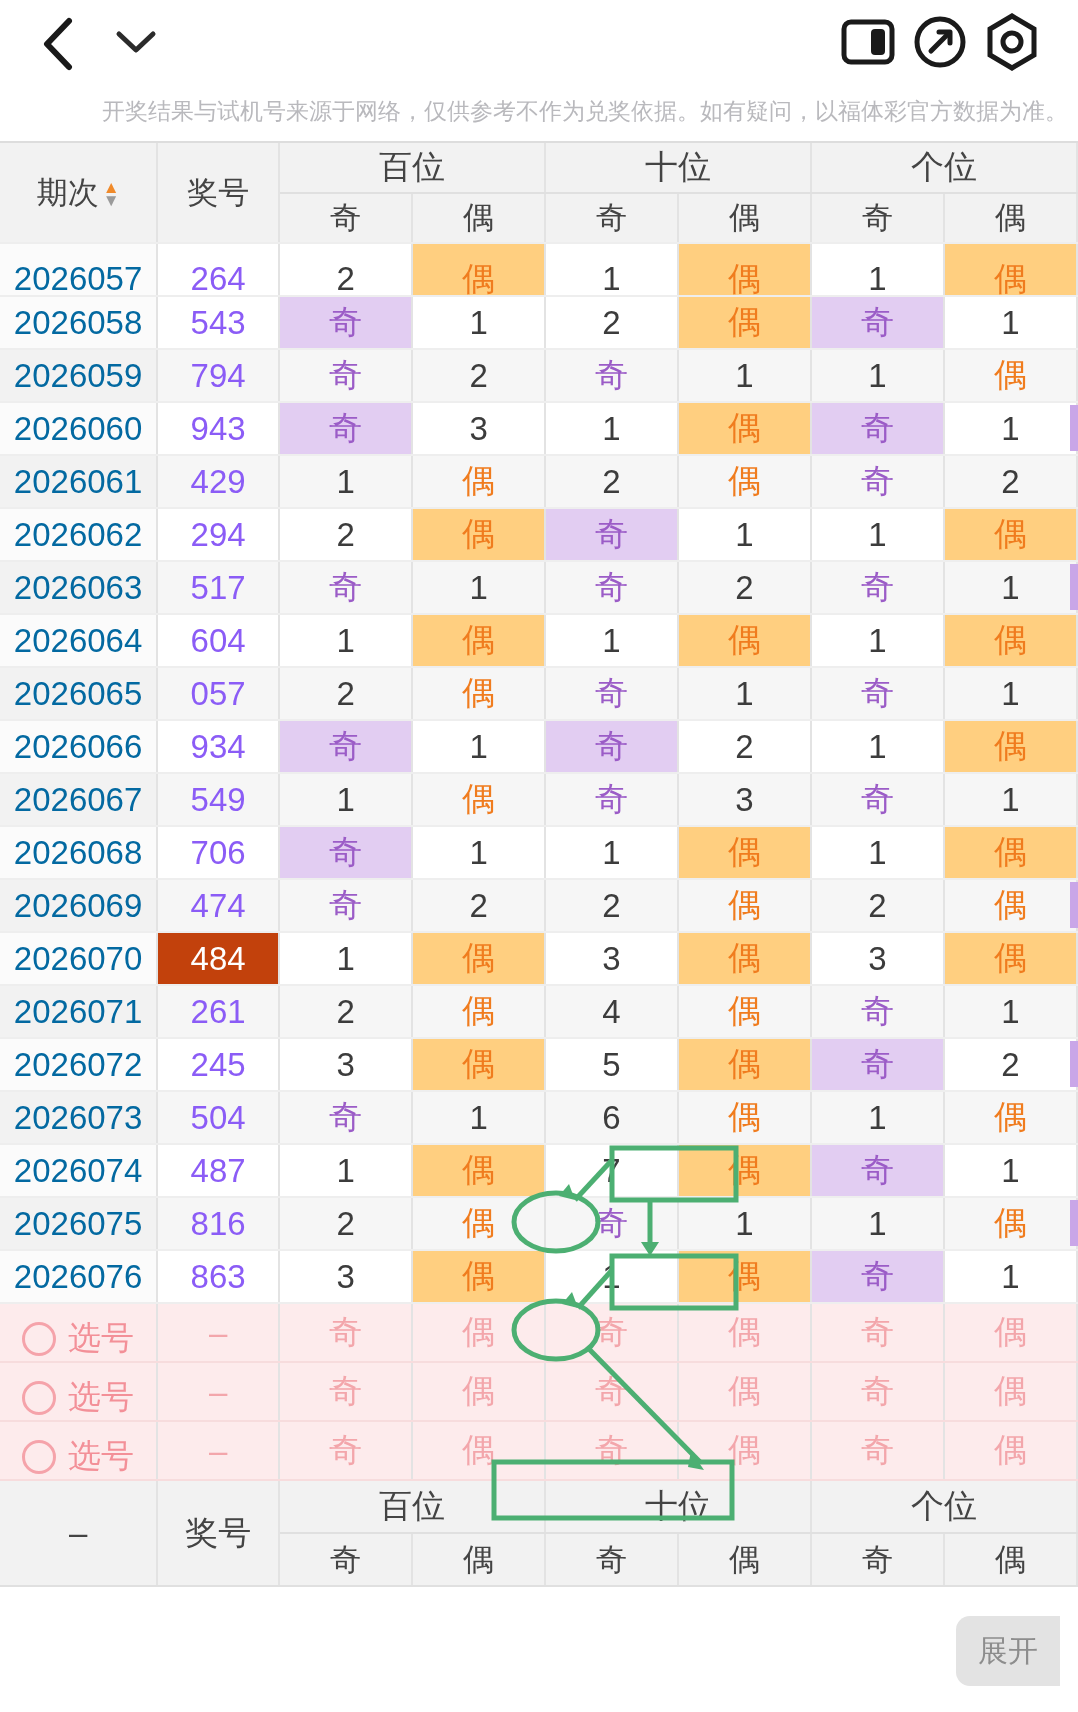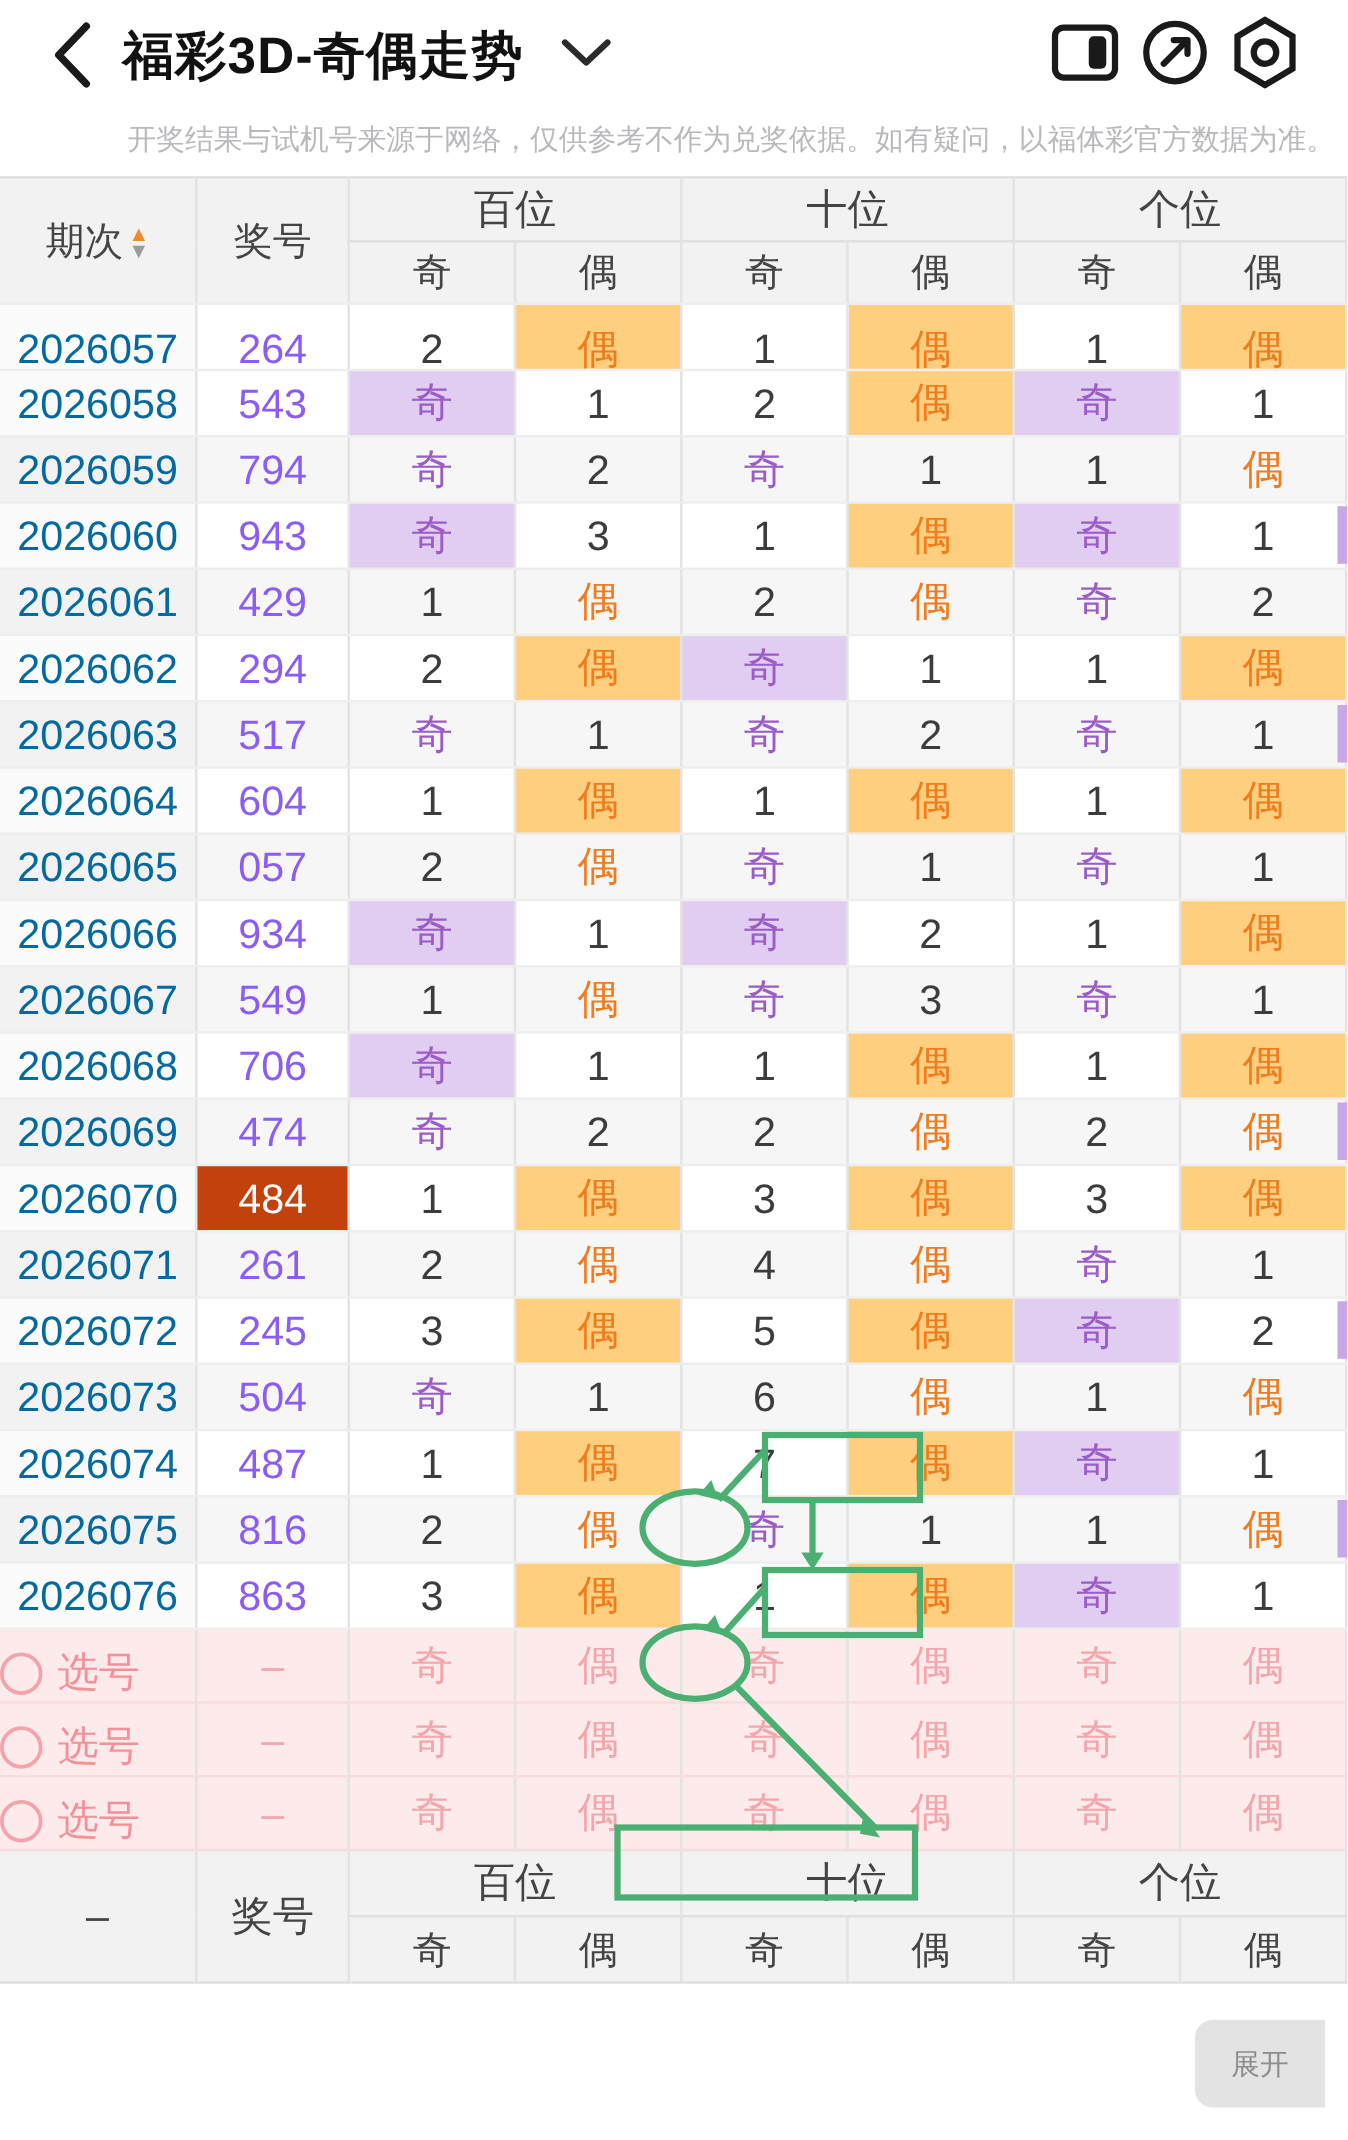--- a/index.html
+++ b/index.html
@@ -118,21 +118,21 @@
   td.numhit  { background: #c2410c; color: #ffffff; }
 
   
   tr.sel td { background: #fdebec; color: #f3a6ab; border-bottom: 2px solid #f7dcdd; }
   tr.sel td.issue {
     background: #fdebec;
     color: #f39098;
     font-size: 33px;
   }
   .sel-label {
-    display: flex; align-items: center; justify-content: flex-start; gap: 12px; margin-top: 12px;
+    display: flex; align-items: center; justify-content: center; gap: 12px; margin-top: 12px;
   }
   .radio {
     width: 34px; height: 34px;
     border: 3px solid #f5a3aa;
     border-radius: 50%;
     display: inline-block;
   }
 
   
   tfoot td, tfoot th {
@@ -171,37 +171,36 @@
 
   
   .expand-btn {
     position: absolute;
     right: 18px;
     bottom: 26px;
     width: 104px;
     height: 70px;
     background: #e3e3e3;
     color: #8d8d8d;
-    font-size: 23px;
+    font-size: 30px;
     border-radius: 14px 0 0 14px;
     display: flex; align-items: center; justify-content: center;
   }
 </style>
 </head>
 <body>
 
 <div class="header">
   <div class="back-btn">
     <span>
       <svg width="38" height="54" viewBox="0 0 38 54">
           <path d="M30 4 L8 27 L30 50" fill="none" stroke="#1a1a1a" stroke-width="6" stroke-linecap="round" stroke-linejoin="round"></path>
         </svg>
     </span>
   </div>
-  <div class="title">福彩3D-奇偶走势</div>
   <div class="chev-down">
     <span>
       <svg width="44" height="28" viewBox="0 0 44 28">
           <path d="M5 6 L22 22 L39 6" fill="none" stroke="#2b2b2b" stroke-width="5" stroke-linecap="round" stroke-linejoin="round"></path>
         </svg>
     </span>
   </div>
   <div class="header-spacer"></div>
   <div class="header-icon">
     <span>

